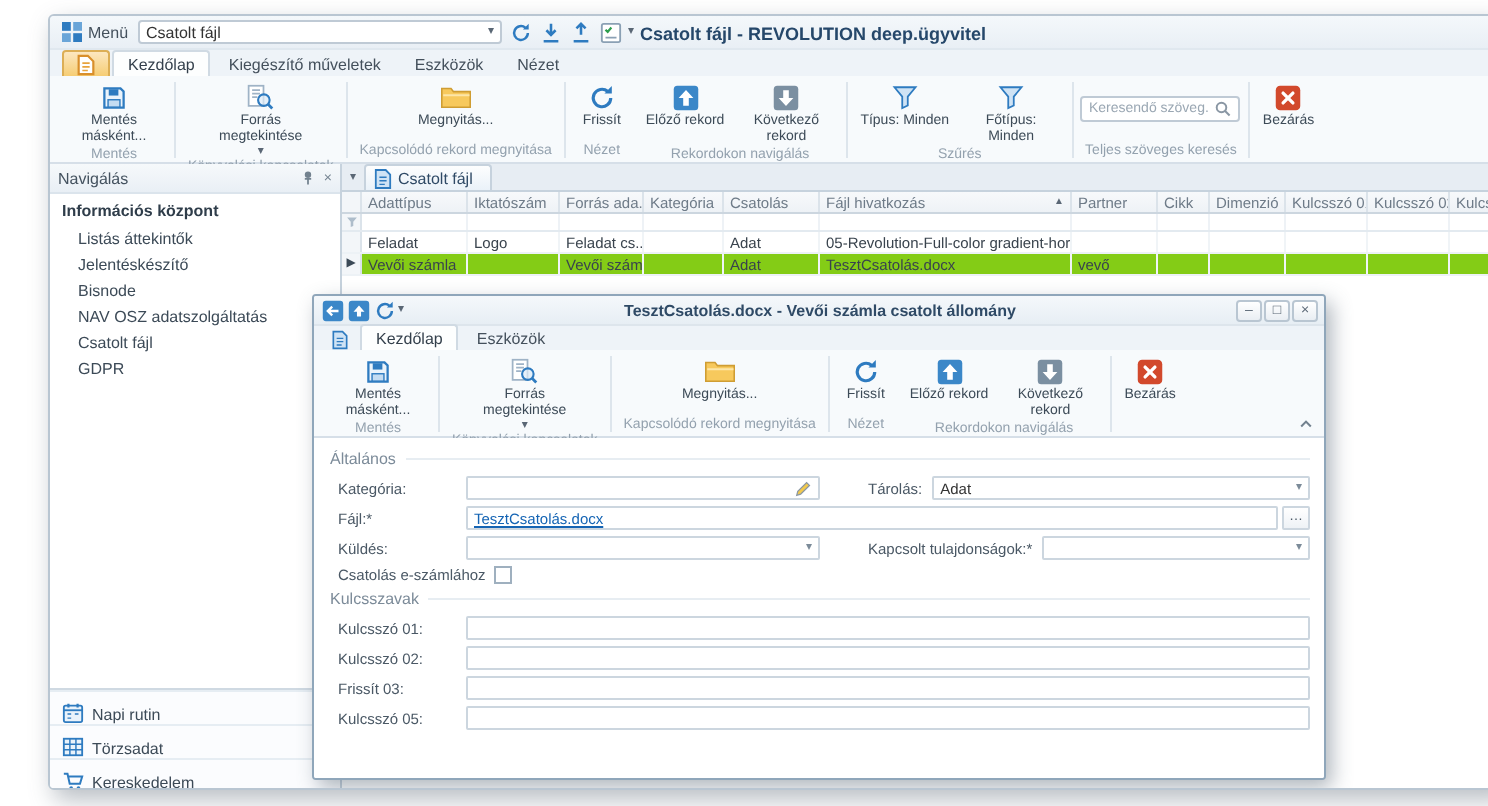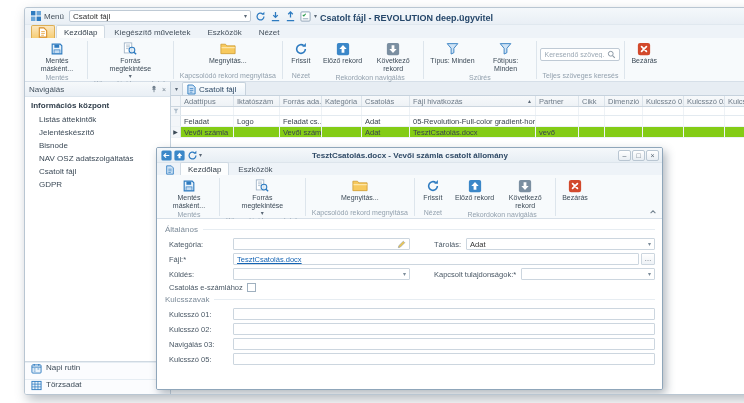--- a/index.html
+++ b/index.html
@@ -43,21 +43,21 @@
   
   .body{display:flex;height:314px}
   .sidebar{width:146px;background:#fff;border-right:1px solid #c6d2dd;display:flex;flex-direction:column}
   .sb-header{height:15px;background:linear-gradient(#f6f9fb,#e9eff5);border-bottom:1px solid #dbe4ec;display:flex;align-items:center;padding:0 4px;font-size:8px;color:#44525f;gap:4px}
   .sb-header .t{flex:1}
   .sb-x{font-size:7px;color:#73828f;line-height:1}
   .sb-list{flex:1;overflow:hidden}
   .sb-group{font-size:8px;font-weight:bold;color:#2f3d4a;padding:4px 6px 3px}
   .sb-item{font-size:8px;color:#3c4a57;padding:2px 6px 2px 14px;white-space:nowrap;overflow:hidden}
   .sb-bottom{border-top:1px solid #cfd9e2}
-  .sb-bitem{height:17px;display:flex;align-items:flex-start;gap:4px;padding:0 6px;font-size:8px;color:#3c4a57;border-top:1px solid #e6edf3;background:#fbfcfe}
+  .sb-bitem{height:17px;display:flex;align-items:flex-end;gap:4px;padding:0 6px;font-size:8px;color:#3c4a57;border-top:1px solid #e6edf3;background:#fbfcfe}
 
   .content{flex:1;display:flex;flex-direction:column;min-width:0}
   .tabstrip{height:14px;background:#e7edf3;border-bottom:1px solid #c6d2dd;display:flex;align-items:flex-end;padding-left:2px;gap:2px}
   .ts-caret{font-size:6px;color:#5a6775;padding:0 2px 3px}
   .doctab{display:flex;align-items:center;gap:3px;background:linear-gradient(#fdfefe,#eaf2f9);border:1px solid #c6d2dd;border-bottom:none;border-radius:2px 2px 0 0;padding:0 9px 0 4px;font-size:8px;color:#2f4a66;height:13px;white-space:nowrap}
 
   
   .grid{flex:1;display:flex;flex-direction:column;background:#fff;min-width:0}
   .g-head{display:flex;height:11px;background:linear-gradient(#f7f9fb,#eef2f6);border-bottom:1px solid #ccd6df}
   .g-gutter{width:10px;flex-shrink:0;border-right:1px solid #dbe3ea;background:#f3f6f9;display:flex;align-items:center;justify-content:center}
@@ -337,20 +337,30 @@
         </div>
         <div class="sb-bitem">
           <span style="display:inline-flex">
             <svg width="11" height="11" viewBox="0 0 12 12">
                 <rect x="1" y="1.5" width="10" height="9" fill="#eaf3fb" stroke="#2e7bc0"></rect>
                 <path d="M1 4.5h10M1 7.5h10M4.3 1.5v9M7.6 1.5v9" stroke="#2e7bc0" stroke-width=".8"></path>
               </svg>
           </span>
           <span>Törzsadat</span>
         </div>
+        <div class="sb-bitem">
+          <span style="display:inline-flex">
+            <svg width="11" height="11" viewBox="0 0 12 12">
+                <path d="M1 2h2l1.2 5.5h5.6L11 3.5H3.4" fill="none" stroke="#2e7bc0" stroke-width="1.1"></path>
+                <circle cx="5" cy="9.8" r="1" fill="#2e7bc0"></circle>
+                <circle cx="9" cy="9.8" r="1" fill="#2e7bc0"></circle>
+              </svg>
+          </span>
+          <span>Kereskedelem</span>
+        </div>
       </div>
     </div>
 
     <div class="content">
       <div class="tabstrip">
         <span class="ts-caret">▾</span>
         <span class="doctab">
           <span style="display:inline-flex">
             <svg width="9" height="11" viewBox="0 0 10 12">
                 <path d="M1 1h5.5L9 3.5V11H1z" fill="#cfe3f5" stroke="#2e7bc0"></path>
@@ -642,21 +652,21 @@
             <span class="fval"></span>
           </div>
       </div>
       <div class="frow">
         <span class="flabel">Kulcsszó 02:</span>
         <div class="ffield grow">
             <span class="fval"></span>
           </div>
       </div>
       <div class="frow">
-        <span class="flabel">Navigálás 03:</span>
+        <span class="flabel">Frissít 03:</span>
         <div class="ffield grow">
             <span class="fval"></span>
           </div>
       </div>
       <div class="frow">
         <span class="flabel">Kulcsszó 05:</span>
         <div class="ffield grow">
             <span class="fval"></span>
           </div>
       </div>

